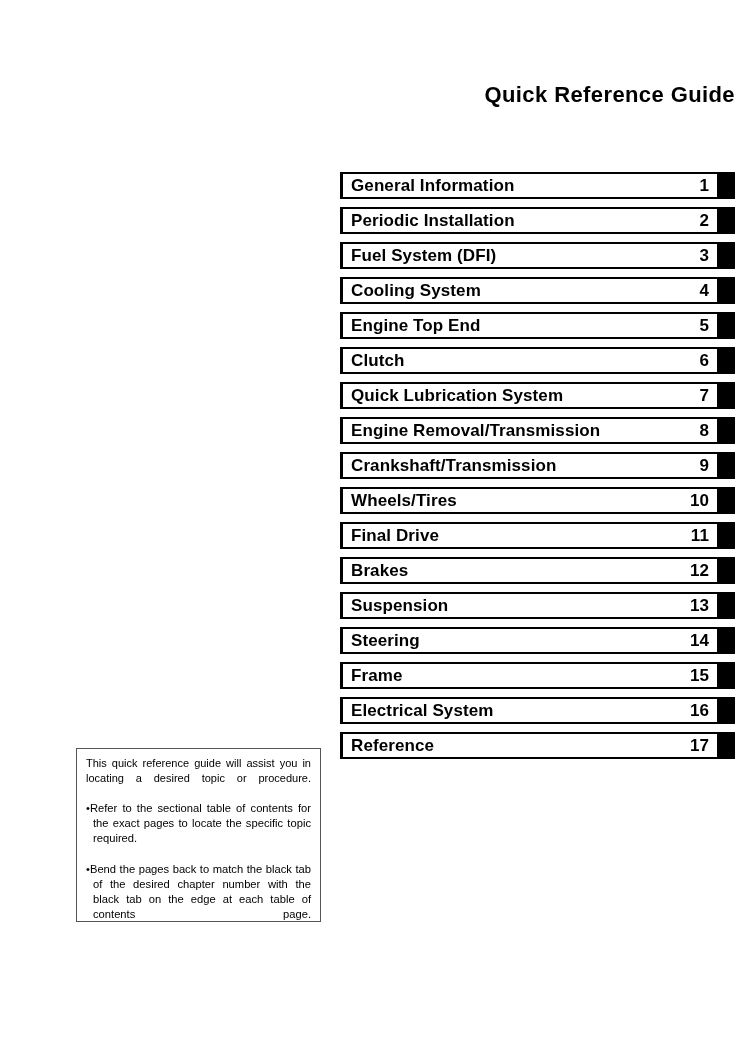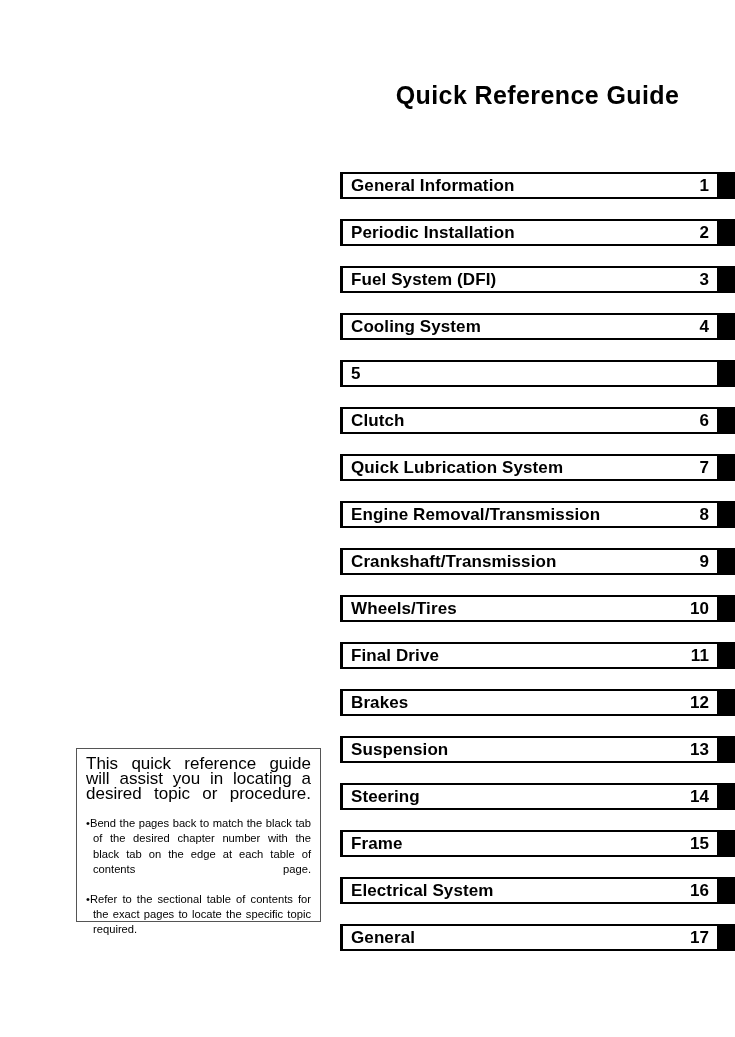--- a/index.html
+++ b/index.html
@@ -16,39 +16,39 @@
     color: #000000;
     -webkit-font-smoothing: antialiased;
   }
 
   
   #page-title {
     position: absolute;
     left: 340px;
     top: 80px;
     width: 395px;
-    text-align: center;
-    font-size: 25px;
+    text-align: right;
+    font-size: 22px;
     font-weight: bold;
     letter-spacing: 0.4px;
     line-height: 30px;
     white-space: nowrap;
   }
 
   
   #chapter-table {
     position: absolute;
     left: 340px;
     top: 172px;
     width: 395px;
   }
   .chapter-row {
     position: relative;
     height: 27px;
-    margin-bottom: 20px;
+    margin-bottom: 8px;
     display: block;
   }
   
   .chapter-box {
     position: absolute;
     left: 0;
     top: 0;
     right: 18px;
     height: 27px;
     box-sizing: border-box;
@@ -93,21 +93,21 @@
     left: 76px;
     top: 748px;
     width: 245px;
     height: 174px;
     box-sizing: border-box;
     border: 1px solid #555555;
     background: #ffffff;
     padding: 7px 9px 6px 9px;
   }
   .note-para {
-    font-size: 17px;
+    font-size: 11px;
     line-height: 15.1px;
     text-align: justify;
     text-justify: inter-word;
     margin: 0;
     hyphens: manual;
   }
   .note-bullet {
     font-size: 11.2px;
     line-height: 15.1px;
     text-align: justify;
@@ -155,20 +155,21 @@
     </div>
     <div class="chapter-row">
       <div class="chapter-box">
         <span class="chapter-name">Cooling System</span>
         <span class="chapter-number">4</span>
       </div>
       <div class="chapter-tab"></div>
     </div>
     <div class="chapter-row">
       <div class="chapter-box">
+        <span class="chapter-name">Engine Top End</span>
         <span class="chapter-number">5</span>
       </div>
       <div class="chapter-tab"></div>
     </div>
     <div class="chapter-row">
       <div class="chapter-box">
         <span class="chapter-name">Clutch</span>
         <span class="chapter-number">6</span>
       </div>
       <div class="chapter-tab"></div>
@@ -238,26 +239,26 @@
     </div>
     <div class="chapter-row">
       <div class="chapter-box">
         <span class="chapter-name">Electrical System</span>
         <span class="chapter-number">16</span>
       </div>
       <div class="chapter-tab"></div>
     </div>
     <div class="chapter-row">
       <div class="chapter-box">
-        <span class="chapter-name">General</span>
+        <span class="chapter-name">Reference</span>
         <span class="chapter-number">17</span>
       </div>
       <div class="chapter-tab"></div>
     </div>
   </div>
 
 <div id="note-box">
   <p class="note-para">This quick reference guide will assist you in locating a desired topic or procedure.</p>
   <div id="note-bullets">
+      <p class="note-bullet"><span class="bullet-glyph">•</span><span>Refer to the sectional table of contents for the exact pages to locate the specific topic required.</span></p>
       <p class="note-bullet"><span class="bullet-glyph">•</span><span>Bend the pages back to match the black tab of the desired chapter number with the black tab on the edge at each table of contents page.</span></p>
-      <p class="note-bullet"><span class="bullet-glyph">•</span><span>Refer to the sectional table of contents for the exact pages to locate the specific topic required.</span></p>
     </div>
 </div>
 
 </body></html>

